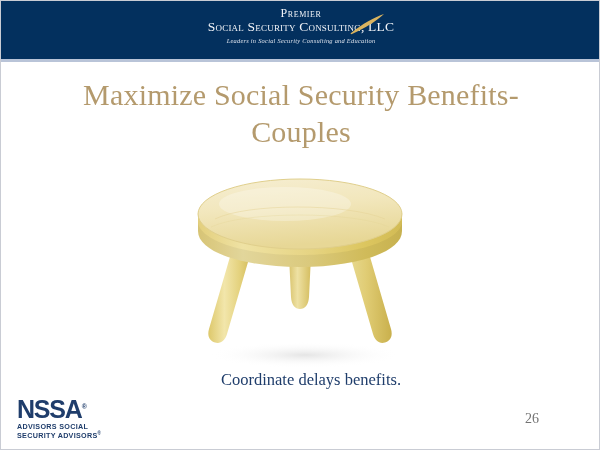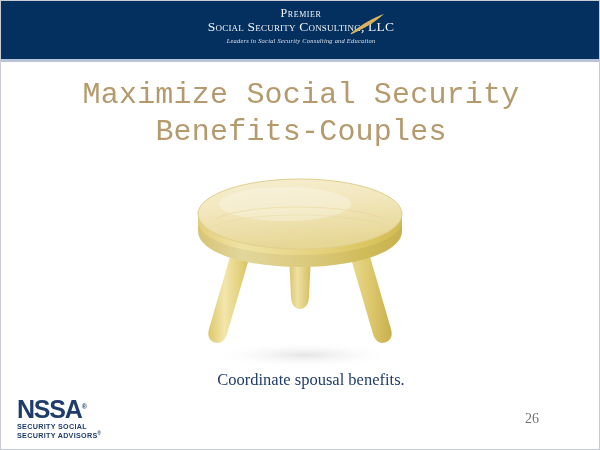--- a/index.html
+++ b/index.html
@@ -82,21 +82,21 @@
     pointer-events: none;
   }
 
   
   .slide-title {
     position: absolute;
     left: 45px;
     top: 76px;
     width: 510px;
     text-align: center;
-    font-family: Liberation Mono, monospace;
+    font-family: Liberation Serif, serif;
     font-size: 30px;
     line-height: 1.22;
     color: #b49a6d;
     letter-spacing: 0.2px;
   }
 
   
   .stool {
     position: absolute;
     left: 186px;
@@ -238,25 +238,25 @@
 
     <ellipse cx="113" cy="45" rx="102" ry="35" fill="url(#topFace)"></ellipse>
     <ellipse cx="113" cy="45" rx="102" ry="35" fill="none" stroke="#e0cf8c" stroke-width="1"></ellipse>
 
     <ellipse cx="98" cy="35" rx="66" ry="17" fill="#ffffff" opacity="0.28"></ellipse>
 
     <path d="M28 50 C60 34, 160 34, 198 50" stroke="#e4d394" stroke-width="0.9" fill="none" opacity="0.55"></path>
     <path d="M24 58 C58 42, 166 42, 202 58" stroke="#e4d394" stroke-width="0.8" fill="none" opacity="0.4"></path>
   </svg>
 
-  <div class="callout callout-center">Coordinate spousal  benefits.</div>
+  <div class="callout callout-center">Coordinate delays  benefits.</div>
 
   <div class="nssa-logo">
     <div class="nssa-mark"><span>NSSA</span><span class="nssa-reg">®</span></div>
     <div class="nssa-sub">
-      <div>SECURITY SOCIAL</div>
+      <div>ADVISORS SOCIAL</div>
       <div><span>SECURITY ADVISORS</span><span class="nssa-sub-reg">®</span></div>
     </div>
   </div>
 
   <div class="page-number">26</div>
 
 </div>
 
 </body></html>

